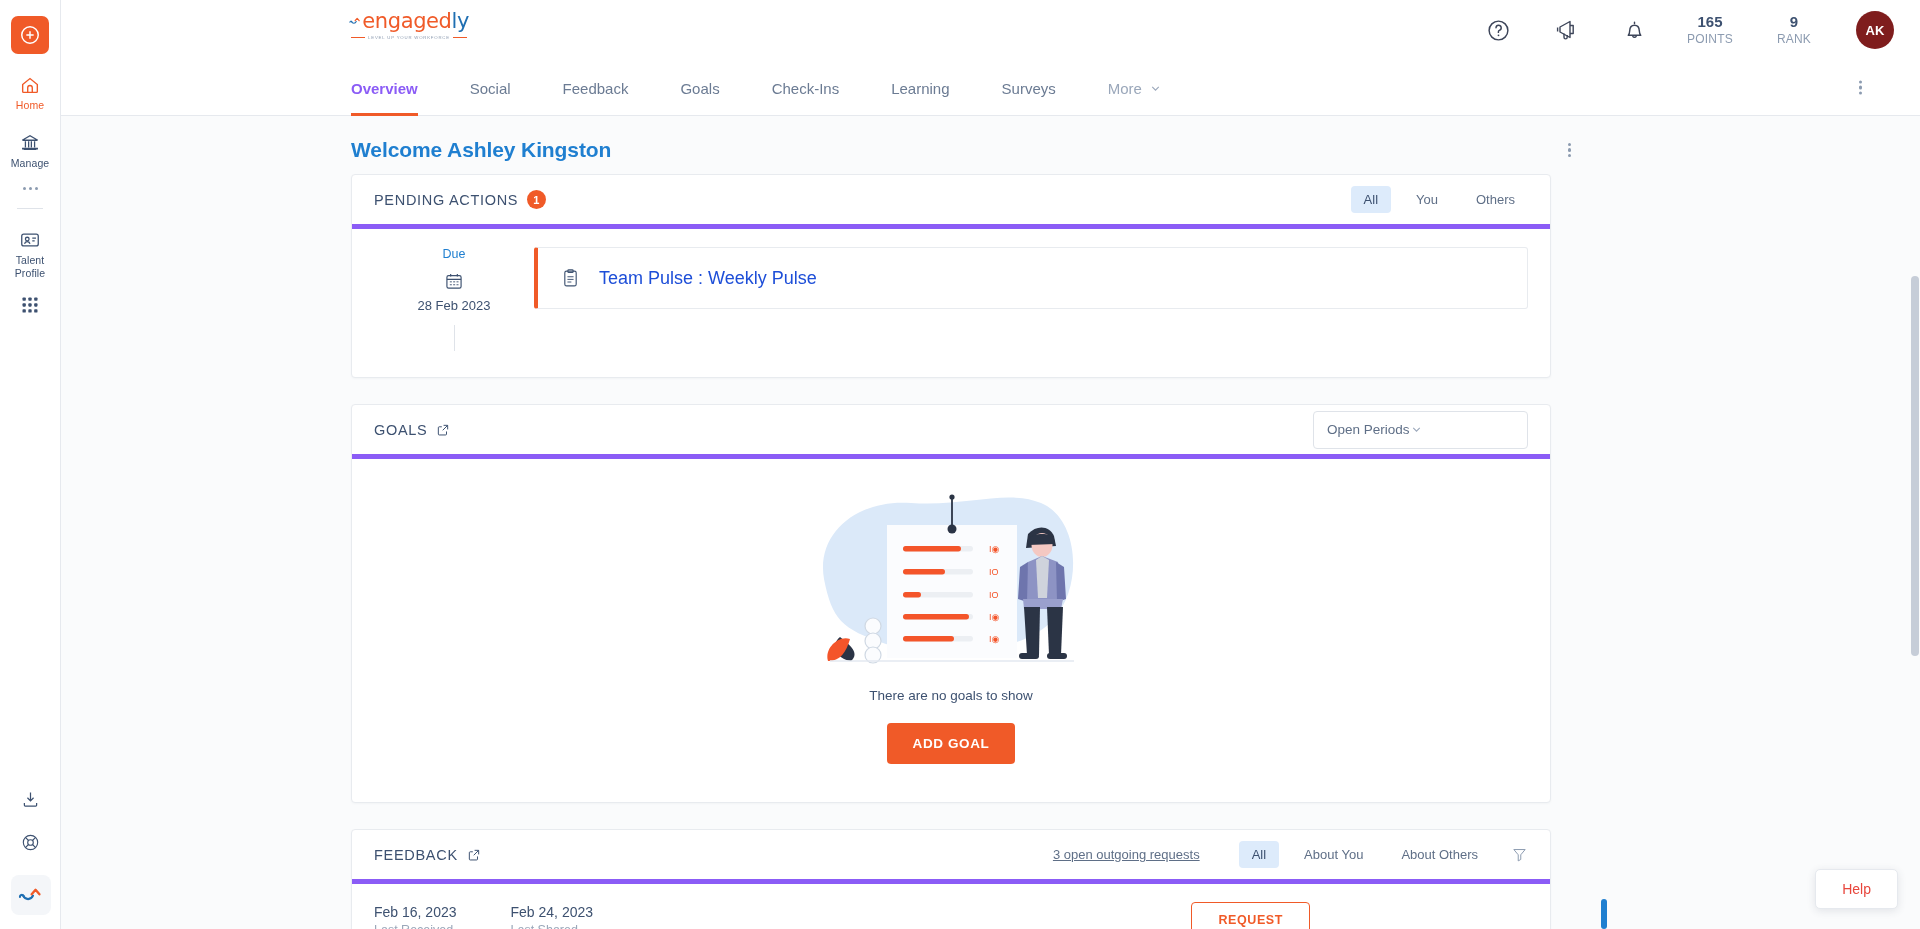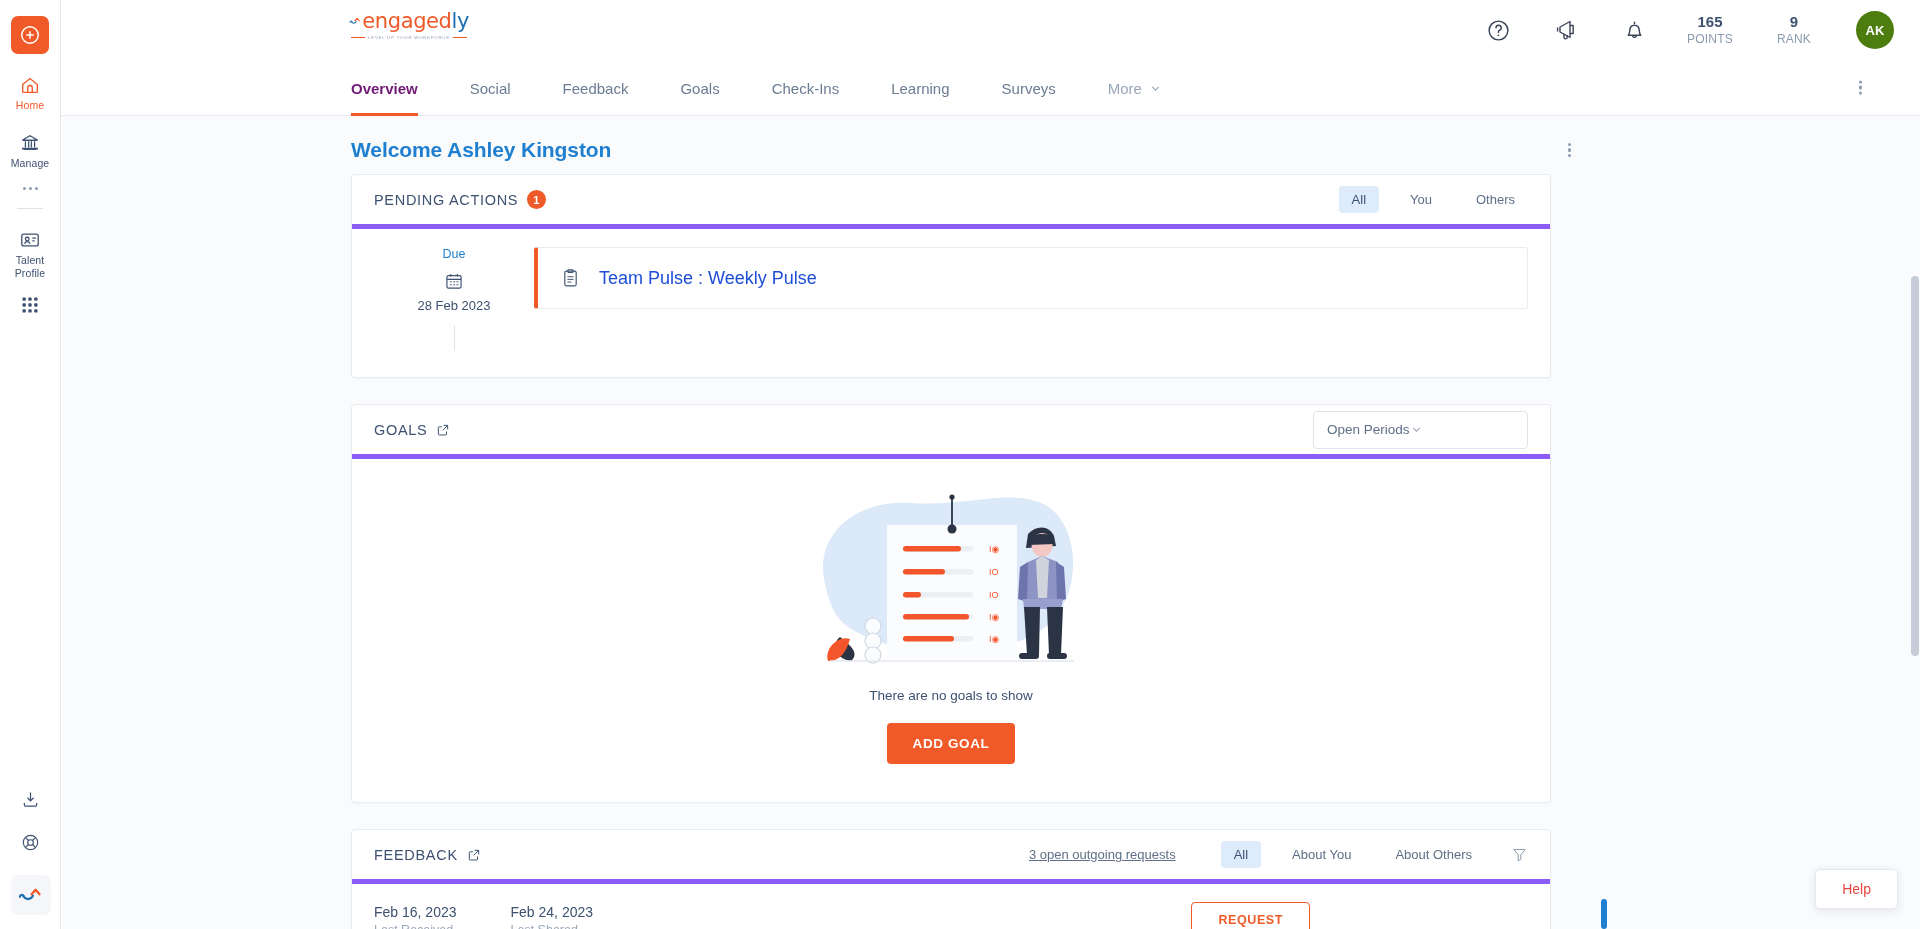--- a/index.html
+++ b/index.html
@@ -67,38 +67,38 @@
   #logo .tagline .dash { display:block; width: 14px; height:1px; background:#f05a28;}
   .top-actions {
     position: absolute; right: 0; top: 0; height: 60px;
     display: flex; align-items: center; gap: 12px;
   }
   .topicon { width: 56px; display: flex; align-items: center; justify-content: center; cursor: pointer;}
   .stat { width: 72px; text-align: center; cursor: pointer; }
   .stat .num { font-size: 15px; color: #3d5170; font-weight: 600; line-height: 18px;}
   .stat .cap { font-size: 12px; color: #8c9bb0; letter-spacing: .2px; line-height: 16px;}
   #avatar {
-    width: 38px; height: 38px; border-radius: 50%; background: #4d7c0f;
+    width: 38px; height: 38px; border-radius: 50%; background: #7f1d1d;
     color: #fff; font-size: 13px; font-weight: 600;
     display: flex; align-items: center; justify-content: center;
     margin-left: 14px; margin-right: 26px; cursor: pointer;
   }
 
   
   #tabsbar {
     position: absolute; left: 61px; top: 60px; right: 0; height: 56px;
     background: #fff; border-bottom: 1px solid #e6e9ee;
   }
   #tabs { position: absolute; left: 290px; top: 0; height: 56px; display: flex; }
   .tab {
     height: 56px; display: flex; align-items: center;
     padding: 0 0; margin-right: 52px;
     font-size: 15px; color: #6b7b93; cursor: pointer; position: relative;
   }
-  .tab.active { color: #701a75; font-weight: 600; }
+  .tab.active { color: #8b5cf6; font-weight: 600; }
   .tab.active::after {
     content: ""; position: absolute; left: 0; right: 0; bottom: 0;
     height: 3px; background: #f05a28;
   }
   .tab.more { color: #9aa7ba; display: flex; align-items: center; gap: 7px; }
   #tabs-kebab { position: absolute; right: 58px; top: 50%; transform: translateY(-50%); cursor: pointer;}
   .kebab i { display:block; width:3.4px;height:3.4px;border-radius:50%;background:#8c9bb0;margin:2.2px 0;}
 
   
   #main {
@@ -125,21 +125,21 @@
   }
   .card-title {
     font-size: 14.5px; color: #3d5170; letter-spacing: .7px;
     display: flex; align-items: center; gap: 9px;
   }
   .badge-count {
     width: 19px; height: 19px; border-radius: 50%; background: #f05a28;
     color: #fff; font-size: 11px; font-weight: 600;
     display: flex; align-items: center; justify-content: center;
   }
-  .seg { display: flex; align-items: center; gap: 18px; }
+  .seg { display: flex; align-items: center; gap: 12px; }
   .seg span {
     font-size: 13px; color: #5f6f87; padding: 6px 13px; border-radius: 4px; cursor: pointer;
   }
   .seg span.on { background: #ddebfb; color: #3d5170; }
 
   
   .pa-body { display: flex; padding: 18px 22px 26px 22px; }
   .pa-due { width: 160px; text-align: center; position: relative; }
   .pa-due .lbl { font-size: 12.5px; color: #1f7fd0; margin-bottom: 10px; }
   .pa-due .dt { font-size: 13px; color: #3d5170; margin-top: 7px; }

